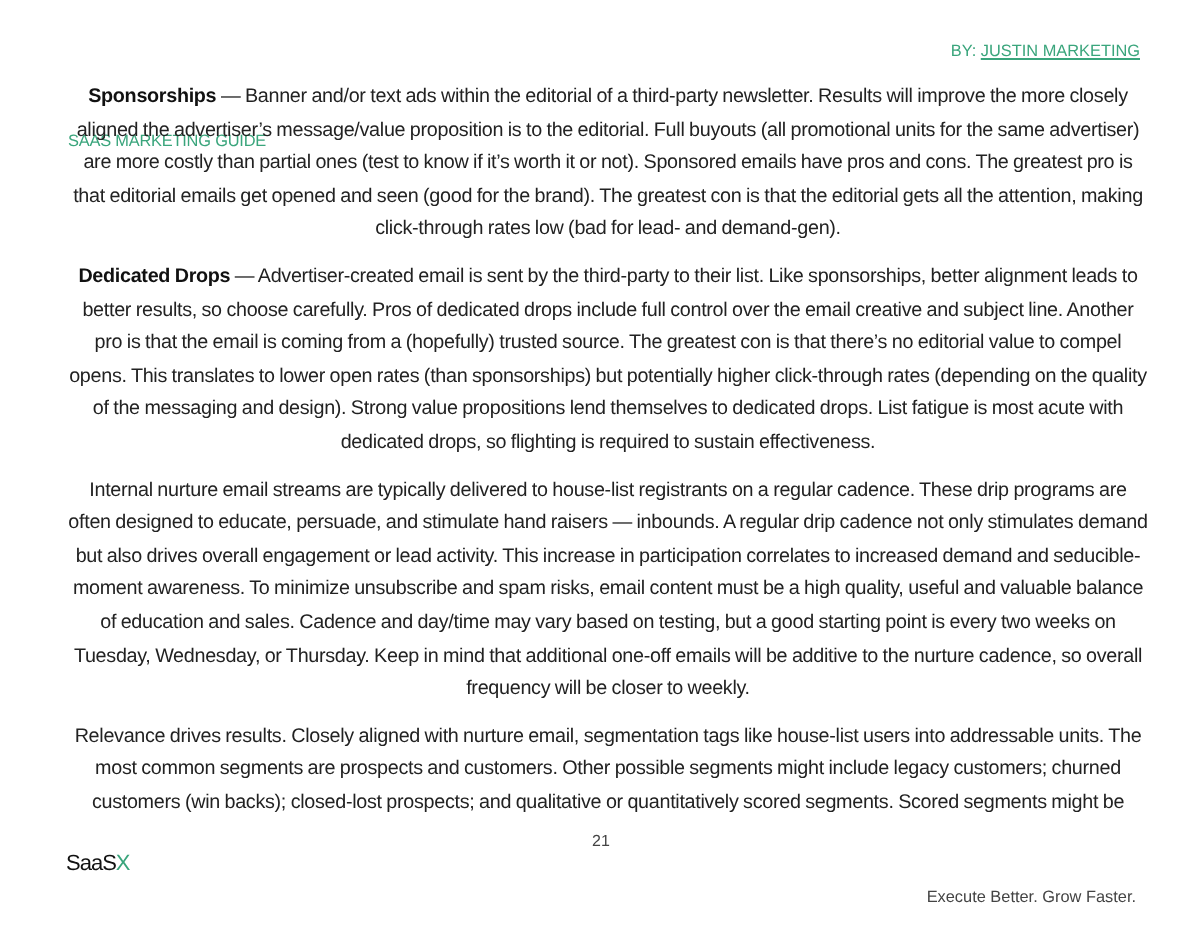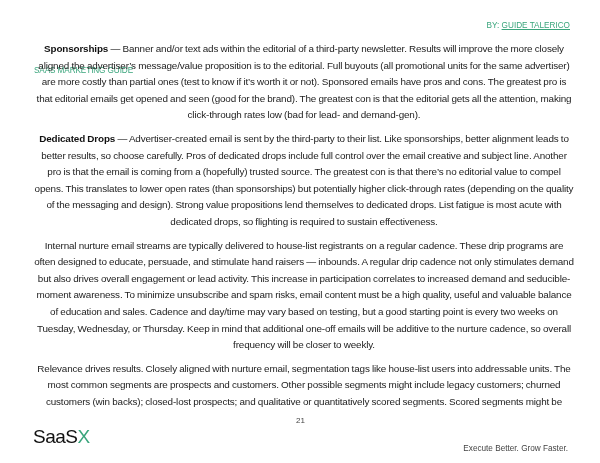--- a/index.html
+++ b/index.html
@@ -6,31 +6,31 @@
     body { width:600px; height:463px; position:relative; overflow:hidden;
            font-family:"Liberation Sans", sans-serif; color:#222222; }
     .header-left { position:absolute; left:34px; top:21px; font-size:8.2px; color:#3aa57c; letter-spacing:-0.1px;margin-top:45px; }
     .header-right { position:absolute; right:30px; top:21px; font-size:8.2px; color:#3aa57c; }
     .header-right .author { text-decoration:underline; }
     .content { position:absolute; left:34px; top:41px; width:540px;text-align:center; }
     p { margin:0 0 7px 0; font-size:9.9px; line-height:16.6px; letter-spacing:-0.15px; word-spacing:-0.3px; }
     p b { font-weight:bold; color:#111; }
     h2 { margin:2px 0 0 0; font-weight:normal; font-size:14.2px; color:#555555; line-height:21px; letter-spacing:-0.1px; }
     h2 + p { margin-top:0; }
-    .footer-logo { position:absolute; left:33px; top:426px; font-size:19px; color:#111; letter-spacing:-0.5px;text-align:right; }
+    .footer-logo { position:absolute; left:33px; top:426px; font-size:11px; color:#111; letter-spacing:-0.5px;text-align:right; }
     .footer-logo .x { color:#3aa57c; font-weight:normal; }
     .page-num { position:absolute; left:296px; top:416px; font-size:8px; color:#444; }
     .tagline { position:absolute; right:32px; top:433px; font-size:8.2px; color:#444;margin-top:11px; }
   </style>
 </head>
 <body>
 
 <div class="header-left">SAAS MARKETING GUIDE</div>
 <div class="header-right">
-  <span>BY: </span><span class="author">GUIDE TALERICO</span>
+  <span>BY: </span><span class="author">JUSTIN MARKETING</span>
 </div>
 
 <div class="content">
   <p><b>Sponsorships</b><span> — Banner and/or text ads within the editorial of a third-party newsletter. Results will improve the more closely aligned the advertiser’s message/value proposition is to the editorial. Full buyouts (all promotional units for the same advertiser) are more costly than partial ones (test to know if it’s worth it or not). Sponsored emails have pros and cons. The greatest pro is that editorial emails get opened and seen (good for the brand). The greatest con is that the editorial gets all the attention, making click-through rates low (bad for lead- and demand-gen).</span></p>
 
   <p><b>Dedicated Drops</b><span> — Advertiser-created email is sent by the third-party to their list. Like sponsorships, better alignment leads to better results, so choose carefully. Pros of dedicated drops include full control over the email creative and subject line. Another pro is that the email is coming from a (hopefully) trusted source. The greatest con is that there’s no editorial value to compel opens. This translates to lower open rates (than sponsorships) but potentially higher click-through rates (depending on the quality of the messaging and design). Strong value propositions lend themselves to dedicated drops. List fatigue is most acute with dedicated drops, so flighting is required to sustain effectiveness.</span></p>
 
   <p>Internal nurture email streams are typically delivered to house-list registrants on a regular cadence. These drip programs are often designed to educate, persuade, and stimulate hand raisers — inbounds. A regular drip cadence not only stimulates demand but also drives overall engagement or lead activity. This increase in participation correlates to increased demand and seducible-moment awareness. To minimize unsubscribe and spam risks, email content must be a high quality, useful and valuable balance of education and sales. Cadence and day/time may vary based on testing, but a good starting point is every two weeks on Tuesday, Wednesday, or Thursday. Keep in mind that additional one-off emails will be additive to the nurture cadence, so overall frequency will be closer to weekly.</p>
 
   <p>Relevance drives results. Closely aligned with nurture email, segmentation tags like house-list users into addressable units. The most common segments are prospects and customers. Other possible segments might include legacy customers; churned customers (win backs); closed-lost prospects; and qualitative or quantitatively scored segments. Scored segments might be</p>

